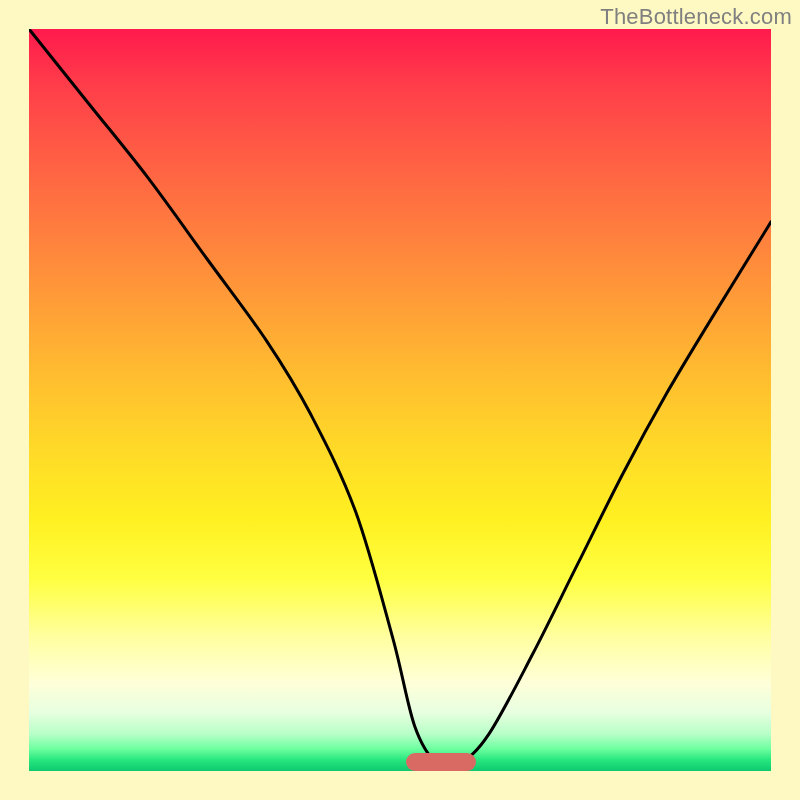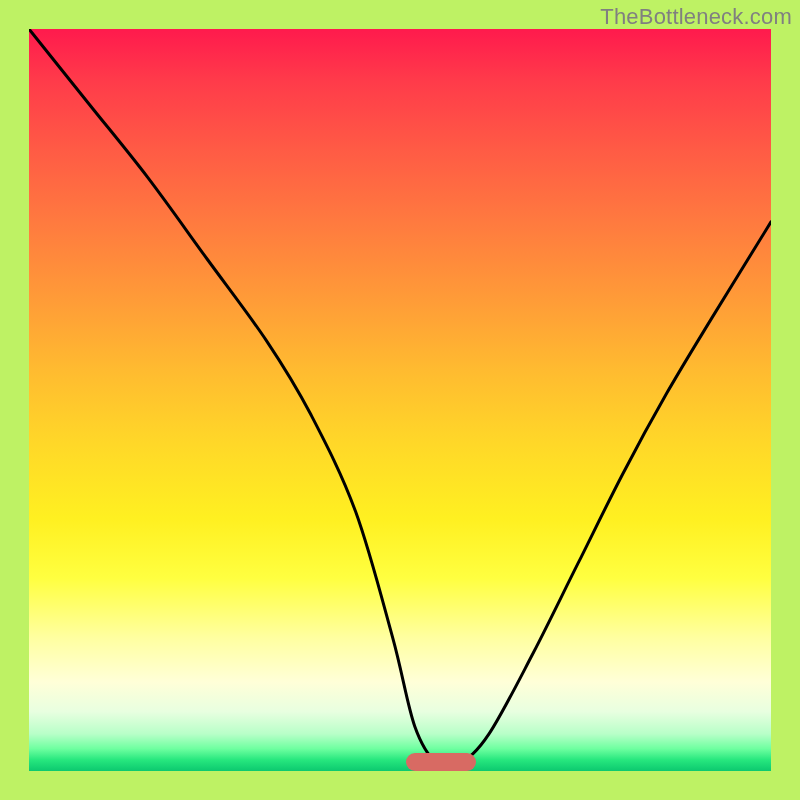--- a/index.html
+++ b/index.html
@@ -9,21 +9,21 @@
     height: 800px;
     background: #000;
     overflow: hidden;
   }
   .frame {
     position: absolute;
     left: 0;
     top: 0;
     width: 800px;
     height: 800px;
-    background: #bef264;
+    background: #fef9c3;
   }
   .plot-area {
     position: absolute;
     left: 29px;
     top: 29px;
     width: 742px;
     height: 742px;
     overflow: hidden;
   }
   .gradient-bg {

